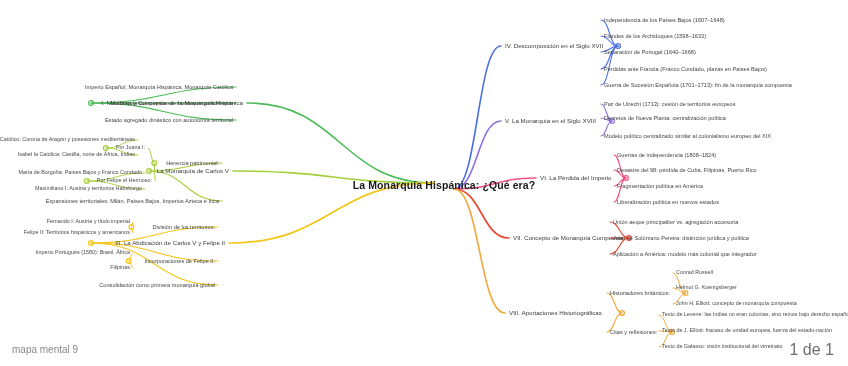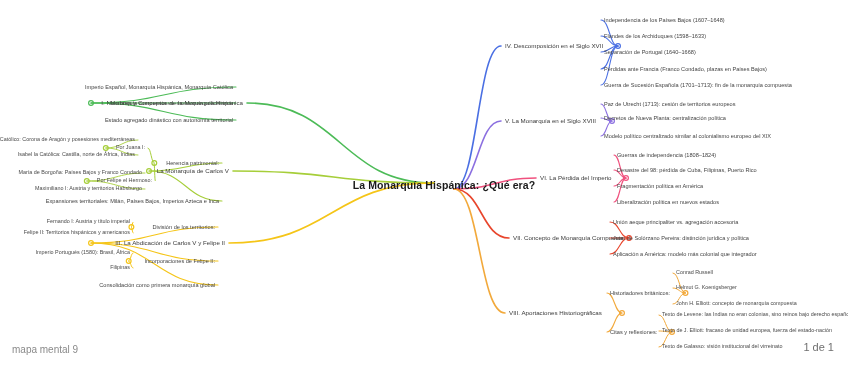--- a/index.html
+++ b/index.html
@@ -48,21 +48,21 @@
 
   .footer-left {
     position: absolute;
     left: 12px; top: 344px;
     font-size: 10px;
     color: #8a8a8a;
   }
   .footer-right {
     position: absolute;
     right: 14px; top: 341px;
-    font-size: 11px;
+    font-size: 16px;
     color: #6f6f6f;
   }
 </style>
 </head>
 <body>
 
 <div id="canvas">
   <svg id="links" viewBox="0 0 848 366">
       <path d="M 434 183 C 340.5 183, 340.5 103, 247 103" stroke="#4CBB57" fill="none" stroke-width="1.6" stroke-linecap="round"></path>
       <circle cx="91" cy="103" r="2.4" fill="#fff" stroke="#4CBB57" stroke-width="1.2"></circle>

